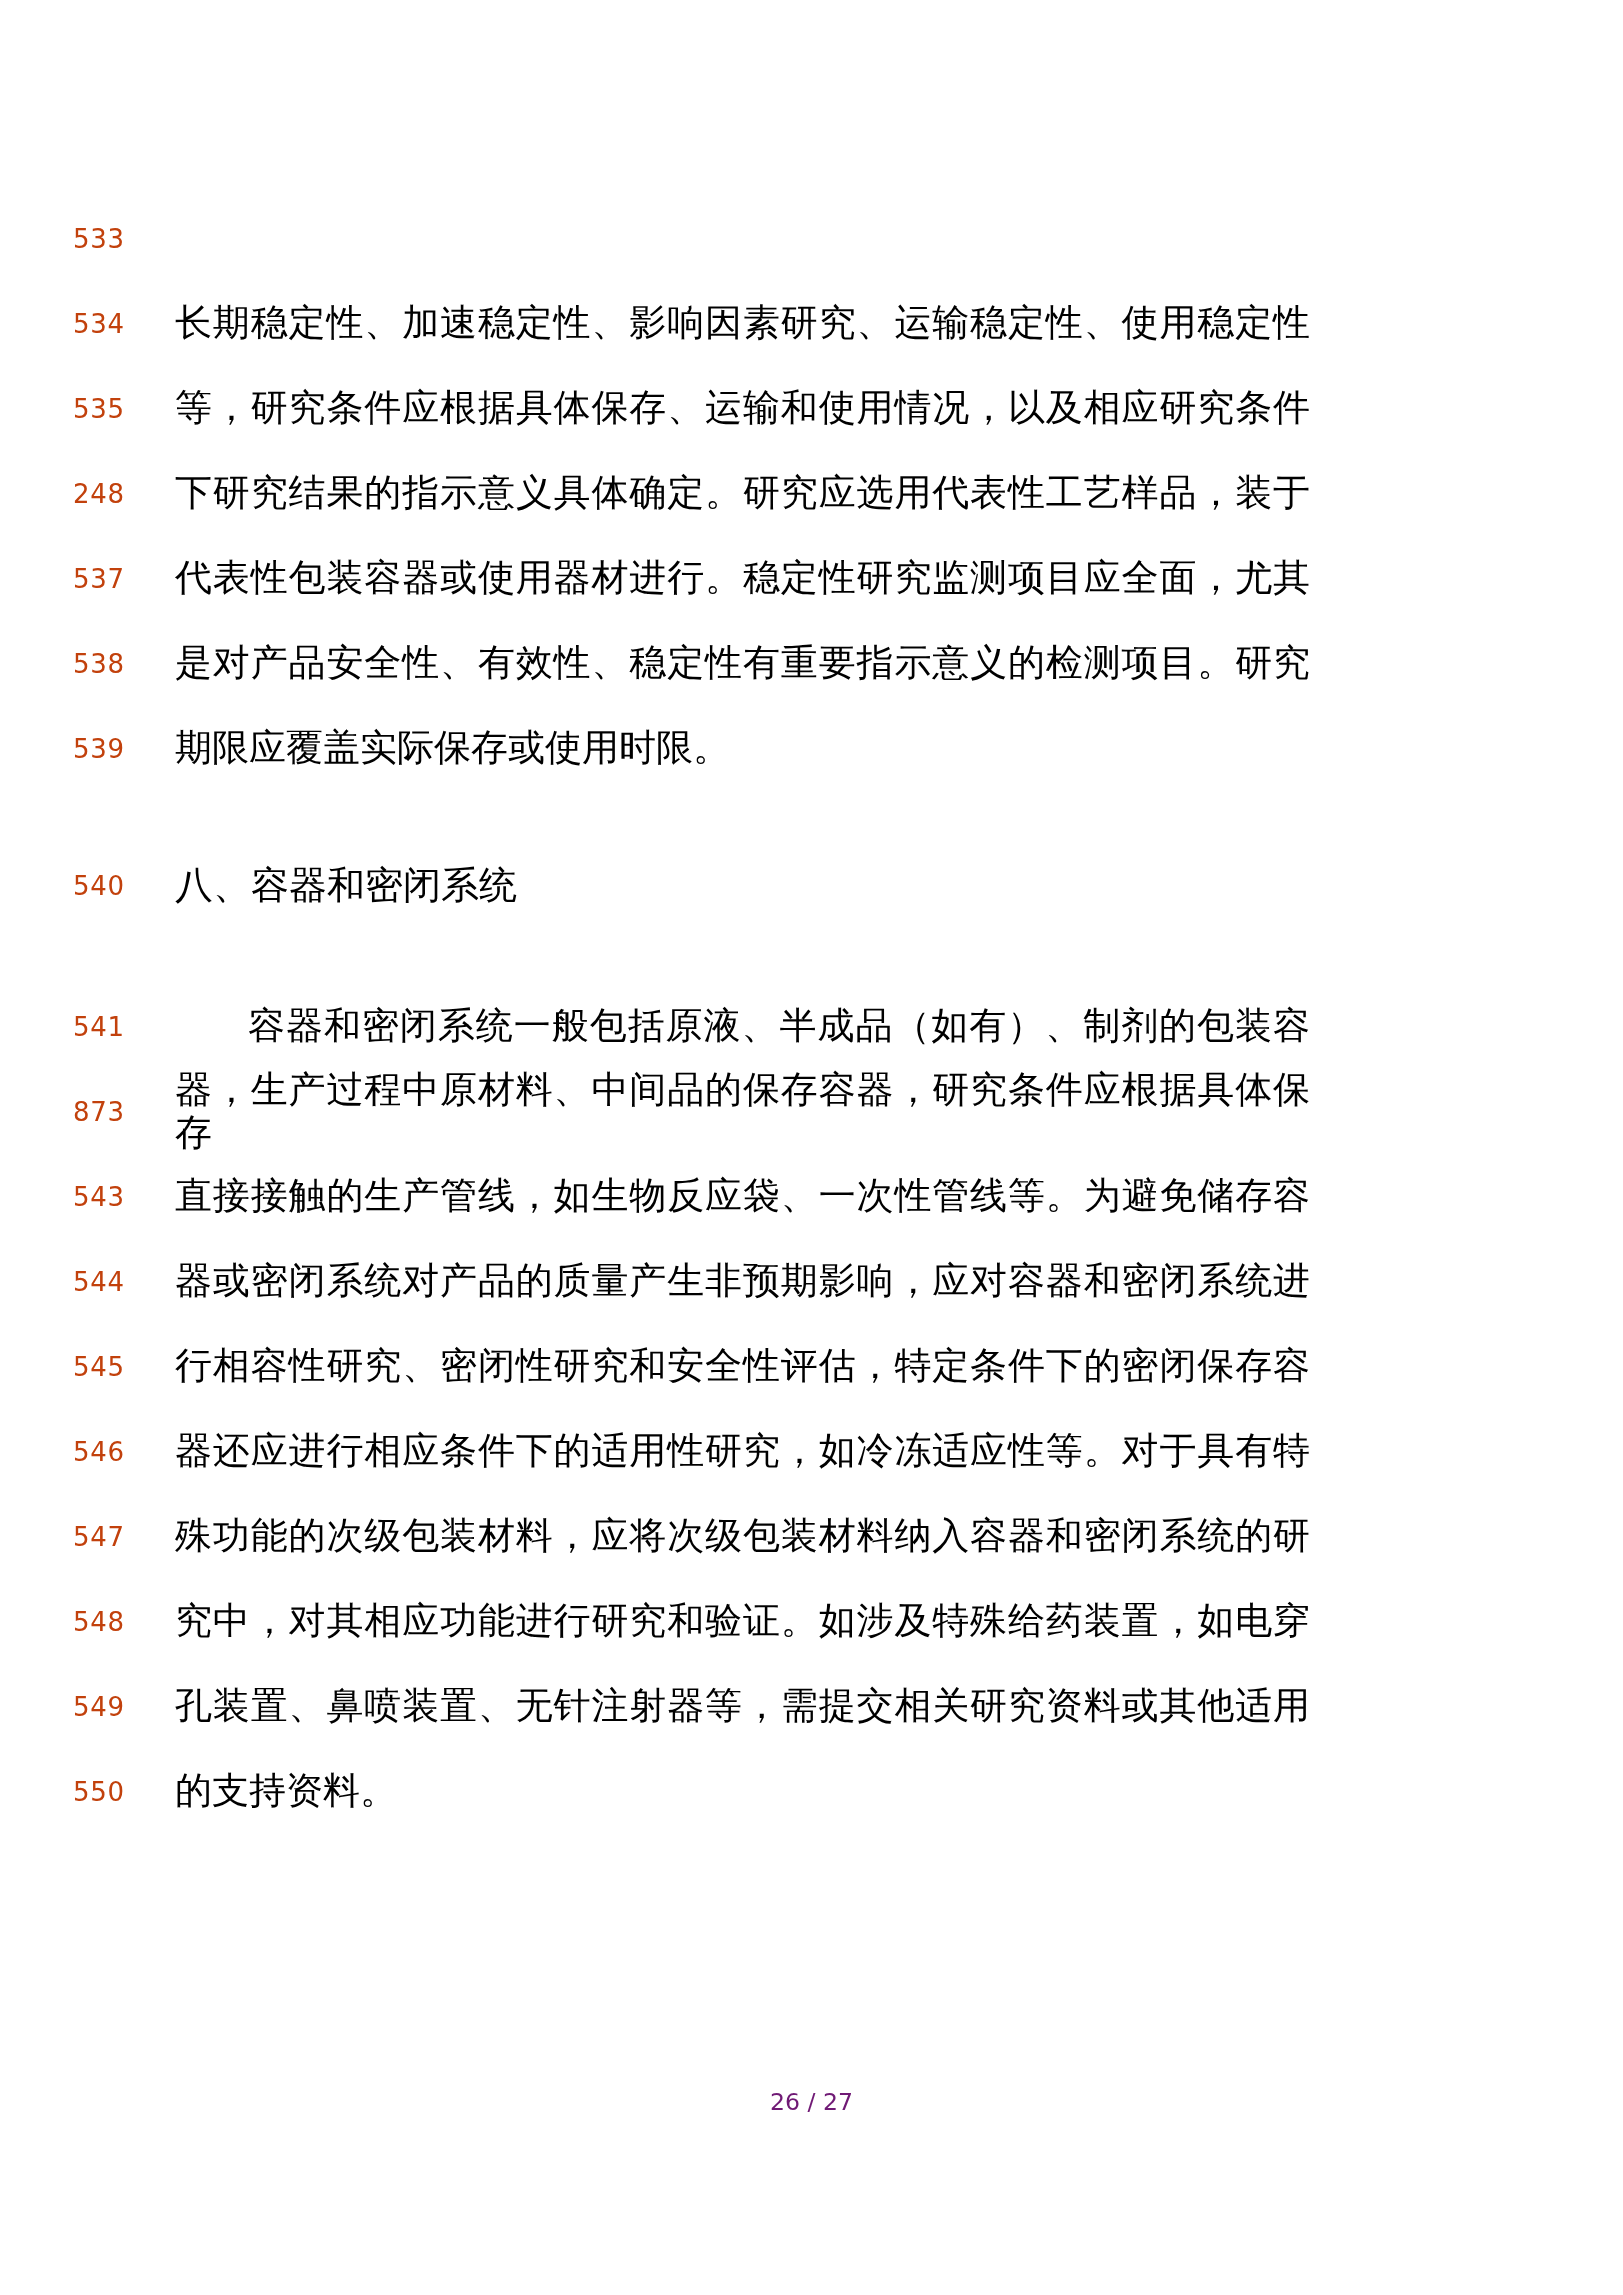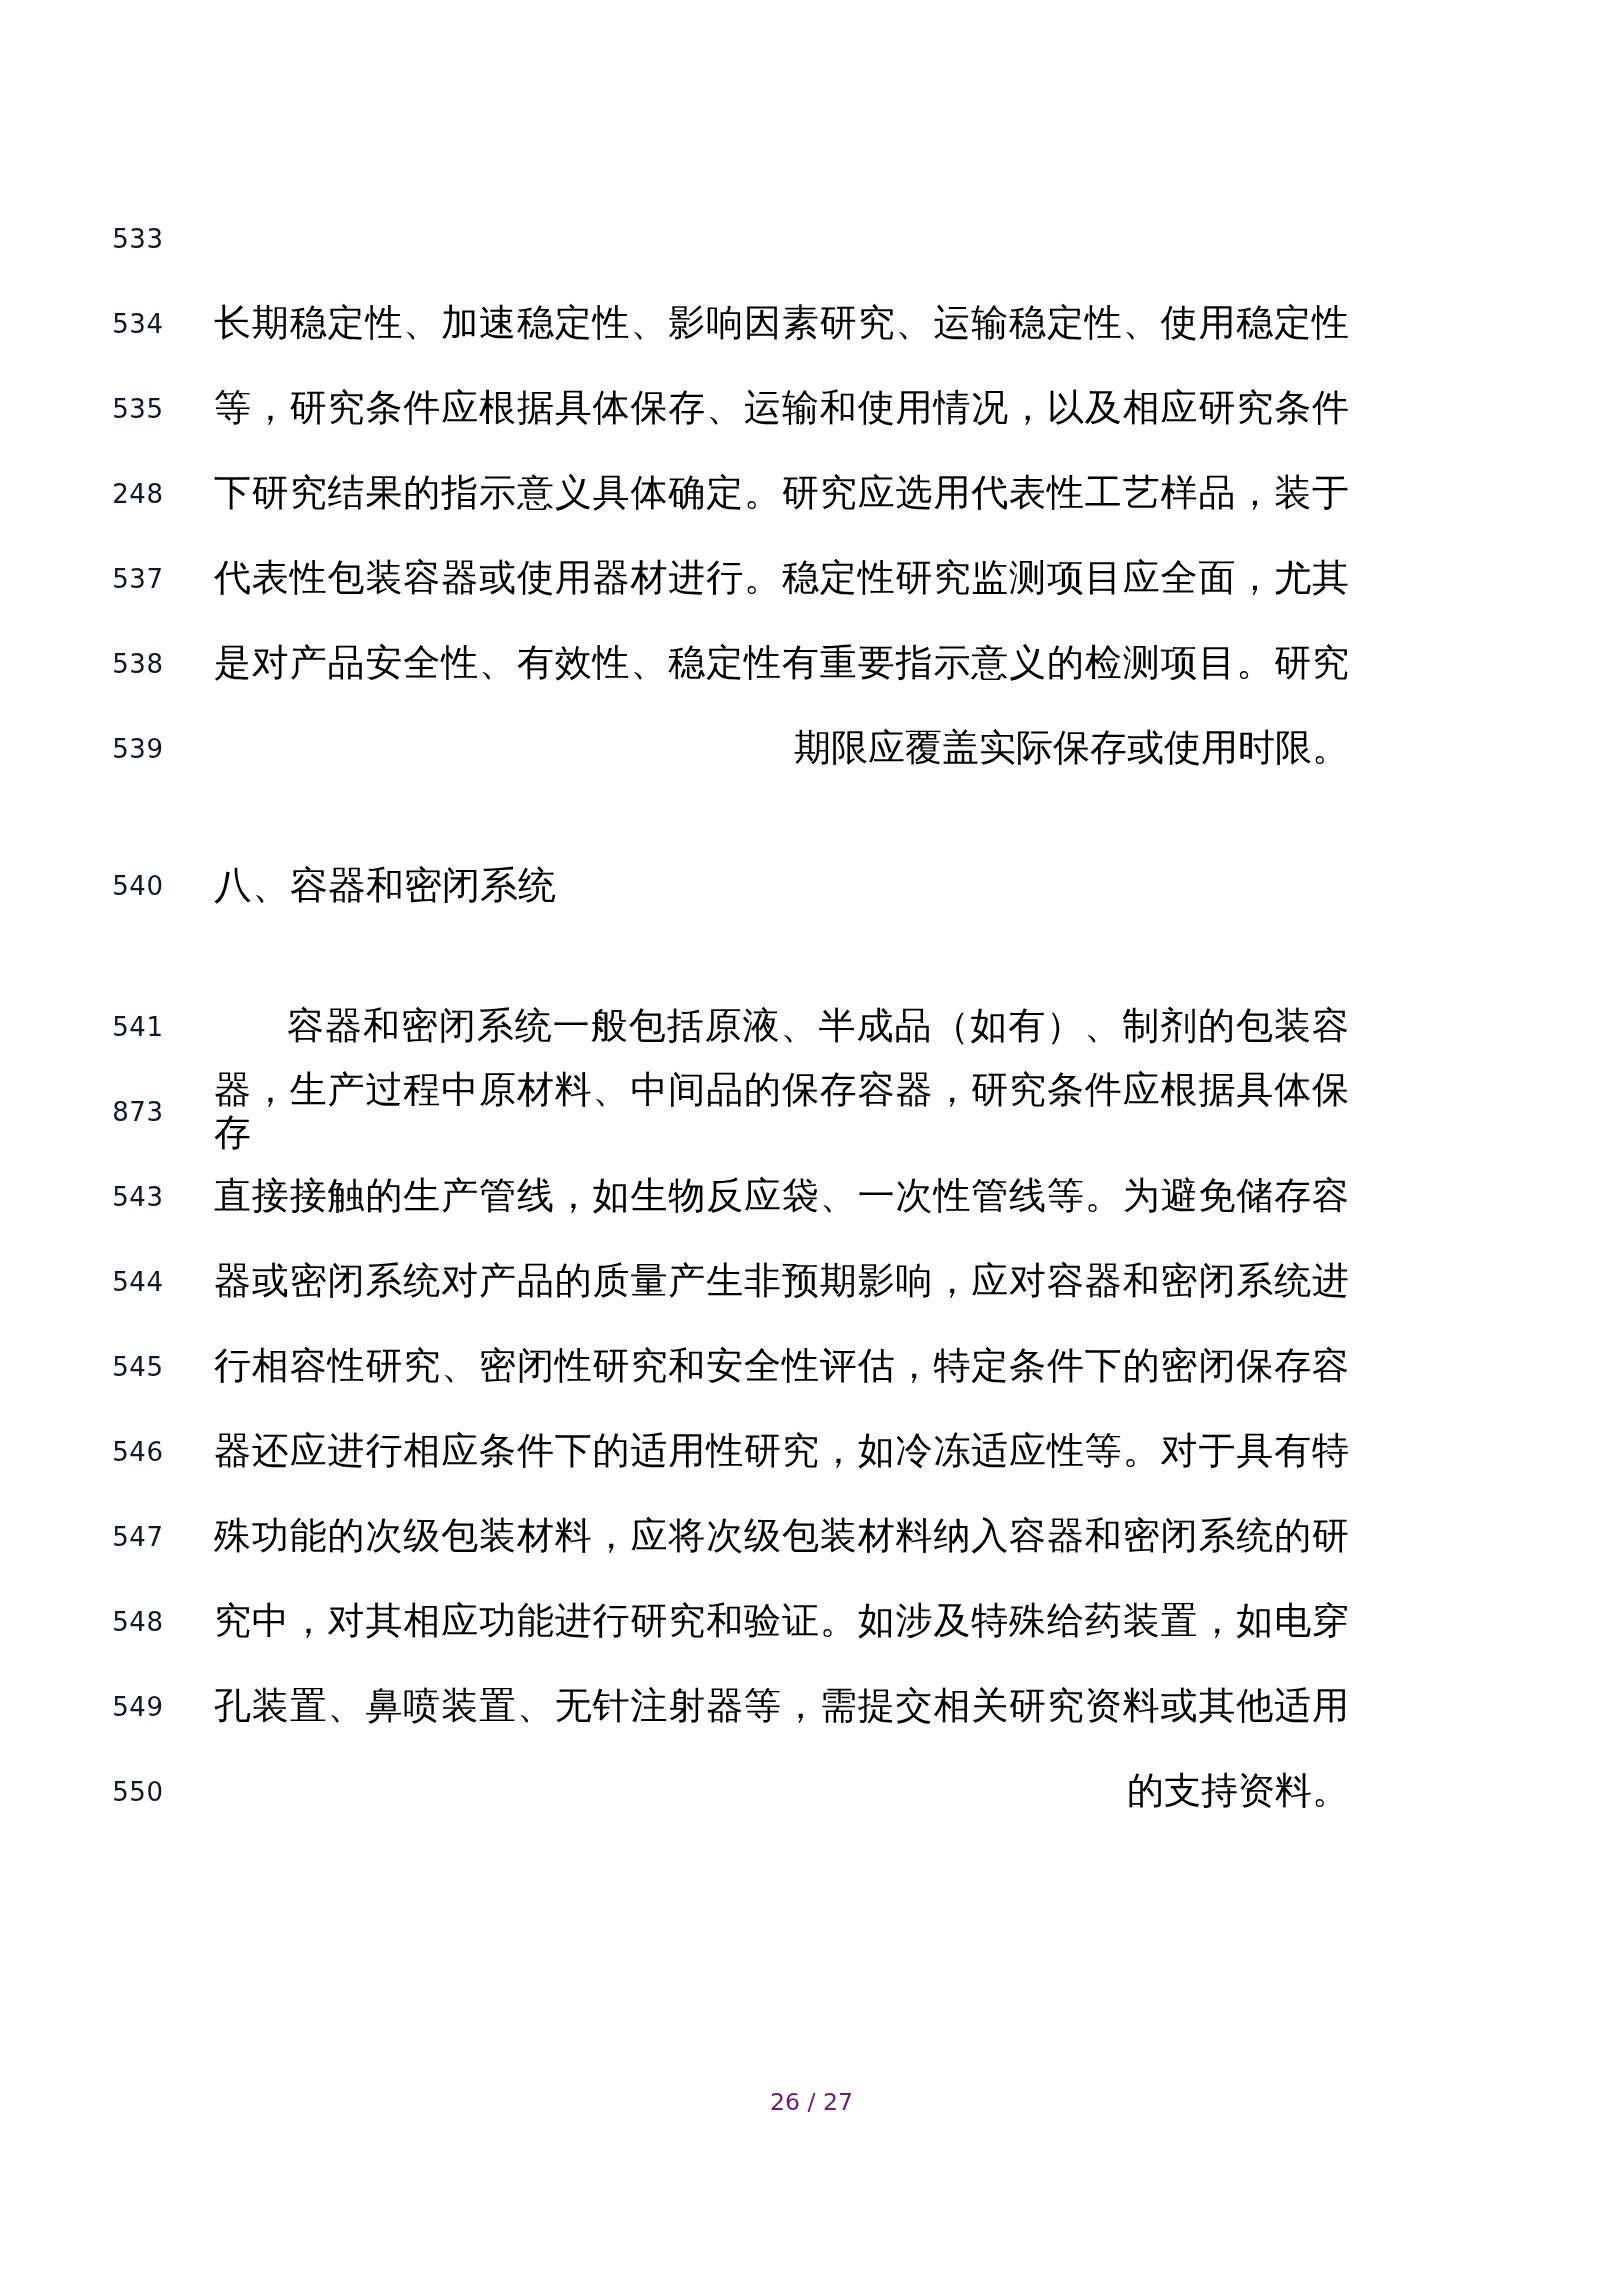--- a/index.html
+++ b/index.html
@@ -17,34 +17,33 @@
     padding-top: 196px;
   }
   .line-row {
     display: flex;
     align-items: center;
     height: 85px;
   }
   .line-num {
     flex-shrink: 0;
     width: 52px;
-    margin-left: 112px;
+    margin-left: 73px;
     font-size: 26px;
     letter-spacing: 0.7px;
-    color: #0f172a;
-    text-align: center;
+    color: #c2410c;
+    text-align: left;
   }
   .line-text {
     margin-left: 50px;
     width: 1135px;
     font-size: 37px;
     line-height: 1.15;
     color: #000000;
     white-space: nowrap;
-    text-align: right;
   }
   .justify .line-text {
     white-space: normal;
     text-align: justify;
     text-align-last: justify;
     text-justify: inter-ideograph;
   }
   .heading-row {
     margin-top: 52px;
   }

